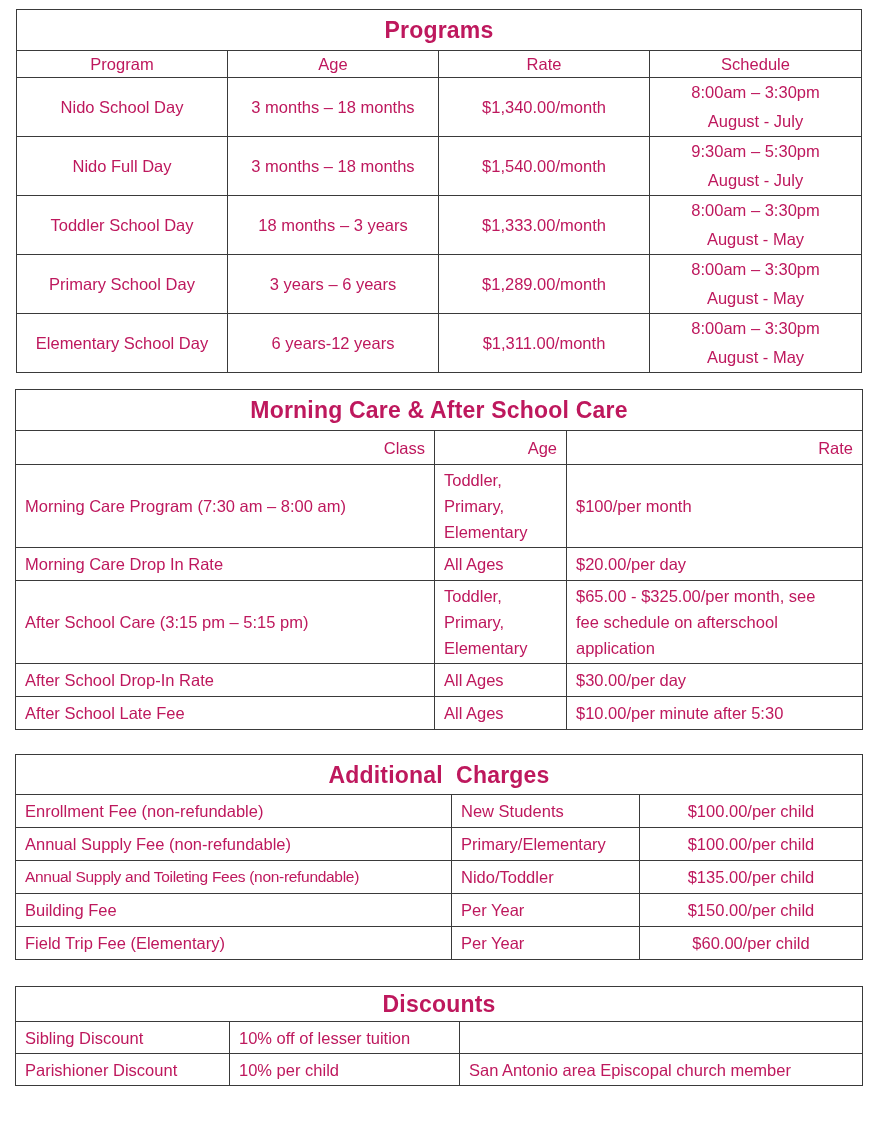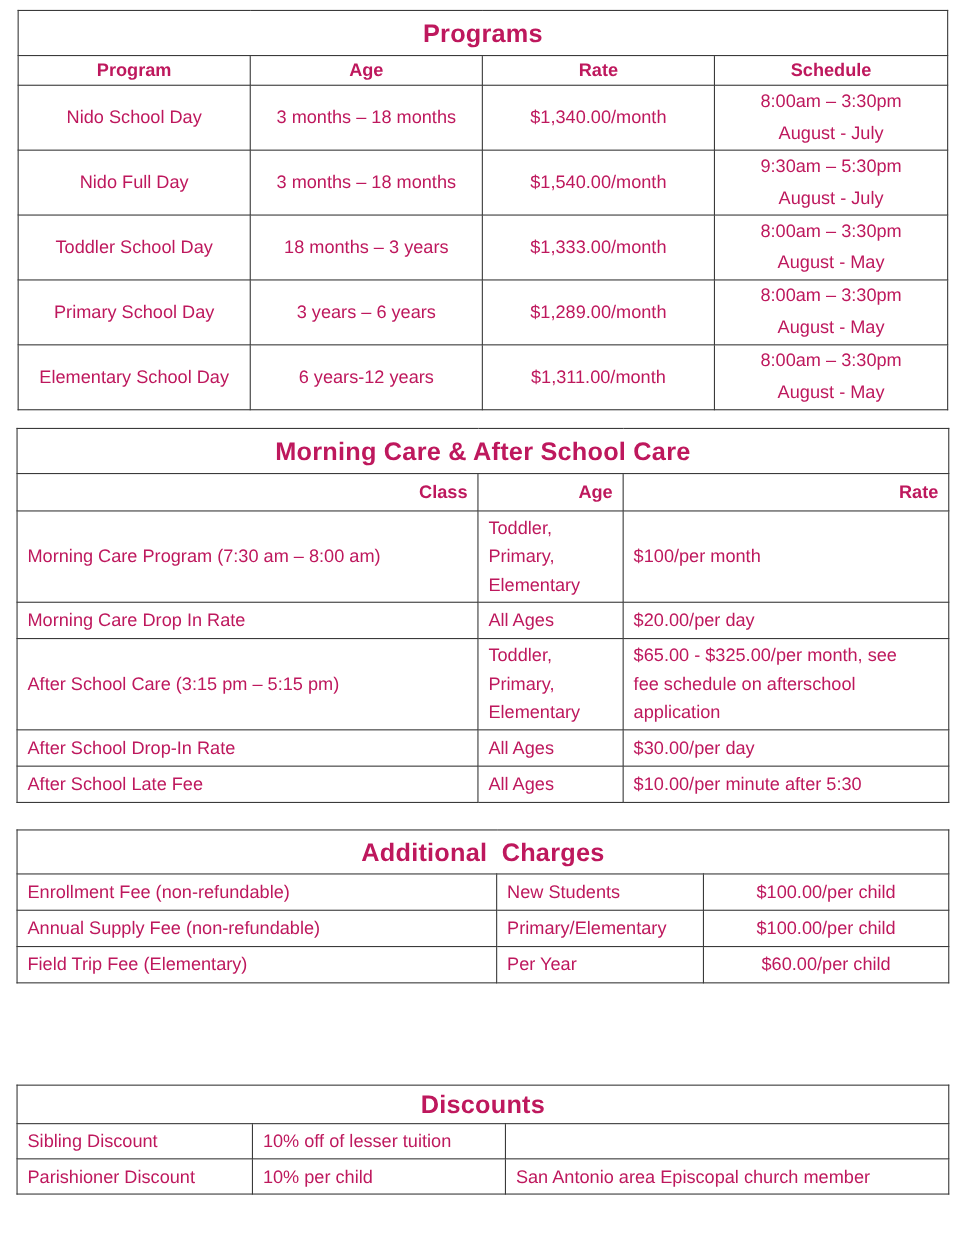--- a/index.html
+++ b/index.html
@@ -1,21 +1,21 @@
 <!DOCTYPE html>
 <html><head>
 <meta charset="utf-8">
 <style>
   html, body { margin: 0; padding: 0; background: #ffffff; }
   body { width: 872px; height: 1136px; position: relative; overflow: hidden;
          font-family: "Liberation Sans", sans-serif; color: #000; }
   table { position: absolute; border-collapse: collapse; table-layout: fixed;
           font-family: "Liberation Sans", sans-serif; font-size: 16.5px; color: #be185d; }
   td, th { border: 1.5px solid #3a3a3a; padding: 0 9px; line-height: 26px; vertical-align: middle; }
-  th { font-weight: bold; }
+  th { font-weight: normal; }
   .title { font-size: 23px; font-weight: bold; text-align: center; letter-spacing: 0.2px; }
   .hdr th { font-size: 16.5px; text-align: center; }
   .center { text-align: center; }
   .left { text-align: left; }
   .two-line { line-height: 29px; }
 
   #programs { left: 16px; top: 9px; width: 845px; }
   #programs .title td { height: 40px; }
   #programs .hdr th { height: 26px; line-height: 24px; }
   #programs .row td { height: 57px; }
@@ -144,20 +144,30 @@
     <td class="left">Enrollment Fee (non-refundable)</td>
     <td class="left">New Students</td>
     <td class="center">$100.00/per child</td>
   </tr>
   <tr class="row">
     <td class="left">Annual Supply Fee (non-refundable)</td>
     <td class="left">Primary/Elementary</td>
     <td class="center">$100.00/per child</td>
   </tr>
   <tr class="row">
+    <td class="left" style="font-size:15.5px;letter-spacing:-0.3px">Annual Supply and Toileting Fees (non-refundable)</td>
+    <td class="left">Nido/Toddler</td>
+    <td class="center">$135.00/per child</td>
+  </tr>
+  <tr class="row">
+    <td class="left">Building Fee</td>
+    <td class="left">Per Year</td>
+    <td class="center">$150.00/per child</td>
+  </tr>
+  <tr class="row">
     <td class="left">Field Trip Fee (Elementary)</td>
     <td class="left">Per Year</td>
     <td class="center">$60.00/per child</td>
   </tr>
 </tbody>
   </table>
 
 <table id="discounts">
   <colgroup>
       <col style="width:214px">

